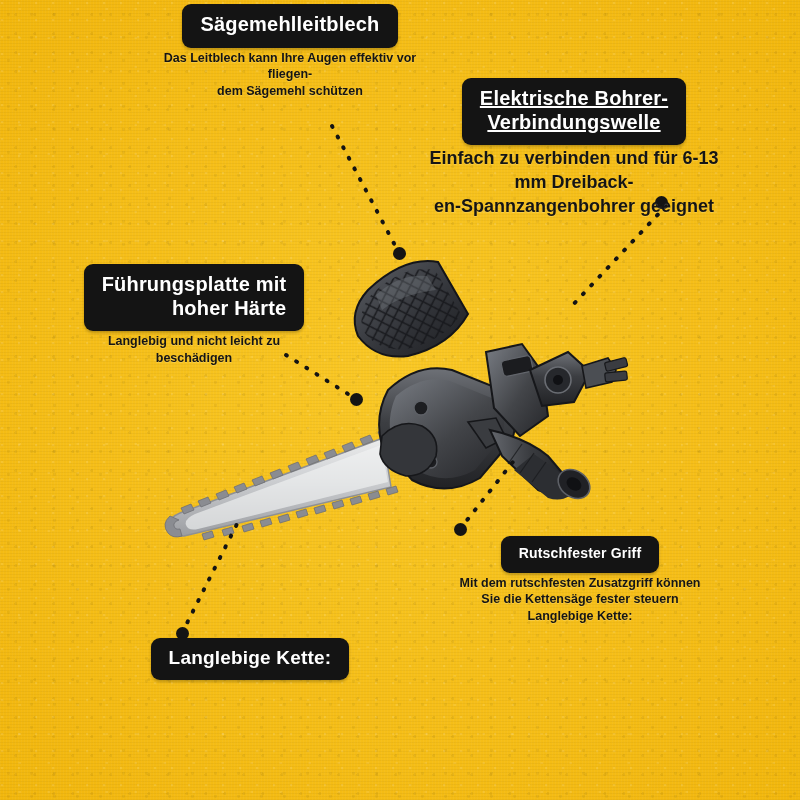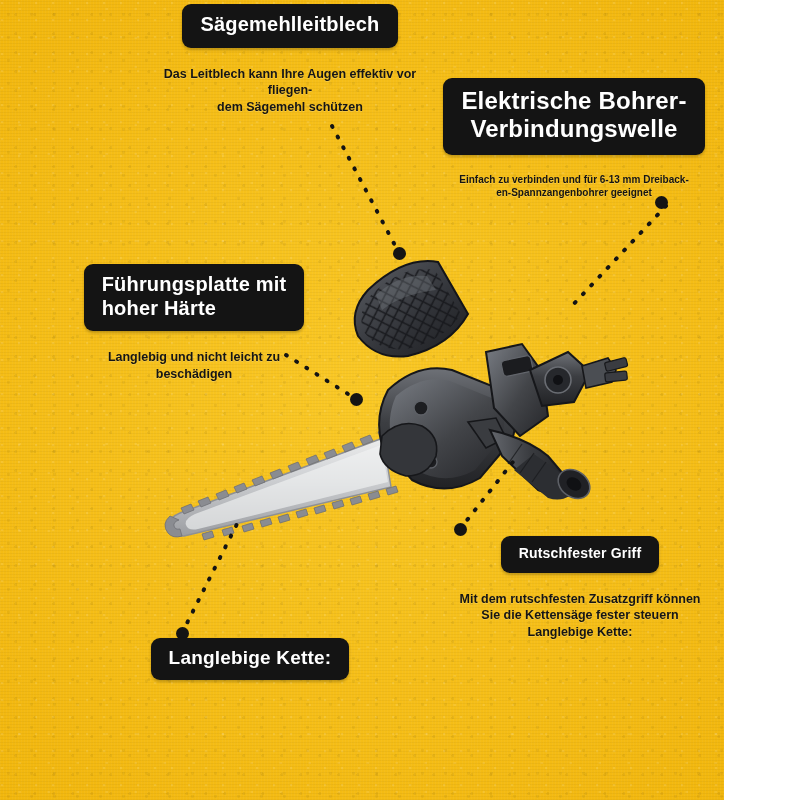--- a/index.html
+++ b/index.html
@@ -7,21 +7,21 @@
     padding: 0;
   }
   body {
     width: 800px;
     height: 800px;
     font-family: "Liberation Sans", sans-serif;
     overflow: hidden;
   }
   #stage {
     position: relative;
-    width: 724px;
+    width: 800px;
     height: 800px;
     background: #f5bc12;
     overflow: hidden;
   }
   
   #stage::before {
     content: "";
     position: absolute;
     inset: 0;
     background:
@@ -59,38 +59,38 @@
     letter-spacing: 0.2px;
     box-shadow: 0 2px 3px rgba(0,0,0,0.22);
     white-space: pre-line;
   }
   .callout .desc {
     display: block;
     color: #151515;
     font-weight: bold;
     font-size: 12.5px;
     line-height: 1.32;
-    margin-top: 18px;
+    margin-top: 2px;
     white-space: pre-line;
     text-shadow: 0 1px 0 rgba(255,255,255,0.18);
   }
   .c-center .chip,
   .c-center .desc { text-align: center; }
   .c-center { text-align: center; }
 
   
   #callout-sawdust-guard { left: 140px; top: 4px; width: 300px; }
   #callout-sawdust-guard .chip { font-size: 20px; }
 
   #callout-drill-shaft { left: 414px; top: 78px; width: 320px; }
-  #callout-drill-shaft .chip { font-size: 24px; }
-  #callout-drill-shaft .desc { font-size: 10px; }
+  #callout-drill-shaft .chip { font-size: 20px; text-decoration: underline; }
+  #callout-drill-shaft .desc { font-size: 18px; }
 
   #callout-guide-bar { left: 64px; top: 264px; width: 260px; }
-  #callout-guide-bar .chip { font-size: 20px; text-align: left; }
+  #callout-guide-bar .chip { font-size: 20px; text-align: right; }
   #callout-guide-bar .desc { }
 
   #callout-grip { left: 430px; top: 536px; width: 300px; }
   #callout-grip .chip { font-size: 14px; }
 
   #callout-chain { left: 110px; top: 638px; width: 280px; }
   #callout-chain .chip { font-size: 19px; }
   .dot-end {
     position: absolute;
     width: 13px;

